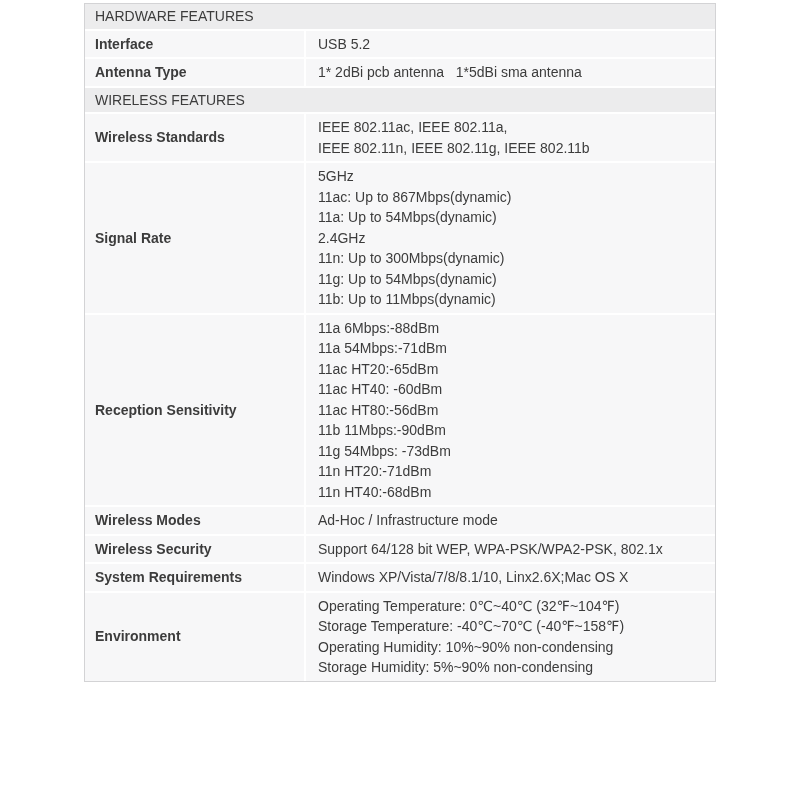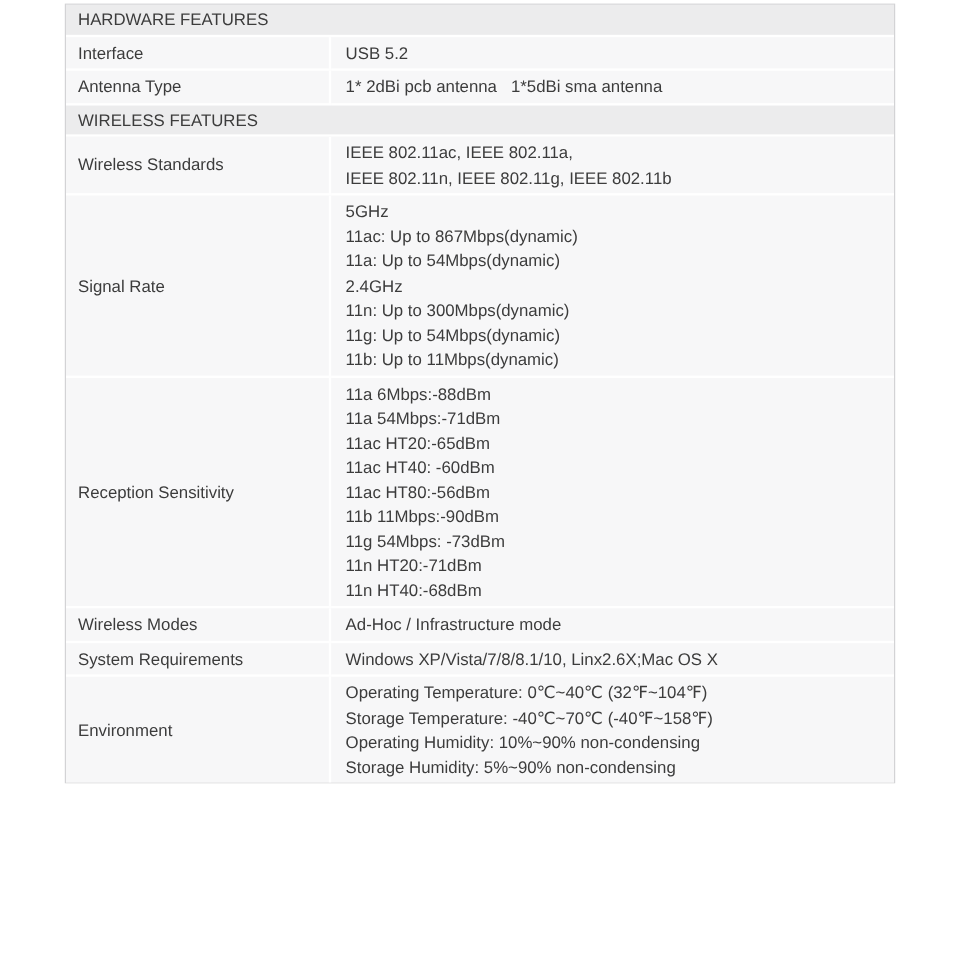--- a/index.html
+++ b/index.html
@@ -11,21 +11,21 @@
     --text: #3c3c3c;
   }
   * { margin: 0; padding: 0; box-sizing: border-box; }
   html, body {
     width: 800px;
     background: var(--page-bg);
     font-family: "Liberation Sans", "DejaVu Sans", sans-serif;
     color: var(--text);
   }
   .spec-table {
-    width: 692px;
+    width: 632px;
     margin: 3px auto 0;
     border-collapse: separate;
     border-spacing: 0;
     border: 1px solid var(--outer-border);
     table-layout: fixed;
   }
   .spec-table col.c-label { width: 221px; }
   .spec-table td {
     background: var(--cell-bg);
     border-bottom: 2px solid var(--row-divider);
@@ -34,20 +34,21 @@
     height: 26px;
     vertical-align: middle;
   }
   .spec-table td.section {
     background: var(--header-bg);
     padding: 2px 10px;
   }
   .spec-table td.label {
     padding: 2px 8px 2px 10px;
     border-right: 2px solid var(--row-divider);
+    font-weight: bold;
   }
   .spec-table td.value {
     padding: 3px 10px 3px 12px;
     white-space: pre-wrap;
   }
   .spec-table tr:last-child td { border-bottom: none; }
 </style>
 </head>
 <body>
 
@@ -96,20 +97,24 @@
 11b 11Mbps:-90dBm
 11g 54Mbps: -73dBm
 11n HT20:-71dBm
 11n HT40:-68dBm</td>
     </tr>
     <tr>
       <td class="label">Wireless Modes</td>
       <td class="value">Ad-Hoc / Infrastructure mode</td>
     </tr>
     <tr>
+      <td class="label">Wireless Security</td>
+      <td class="value">Support 64/128 bit WEP, WPA-PSK/WPA2-PSK, 802.1x</td>
+    </tr>
+    <tr>
       <td class="label">System Requirements</td>
       <td class="value">Windows XP/Vista/7/8/8.1/10, Linx2.6X;Mac OS X</td>
     </tr>
     <tr>
       <td class="label">Environment</td>
       <td class="value">Operating Temperature: 0℃~40℃ (32℉~104℉)
 Storage Temperature: -40℃~70℃ (-40℉~158℉)
 Operating Humidity: 10%~90% non-condensing
 Storage Humidity: 5%~90% non-condensing</td>
     </tr>

